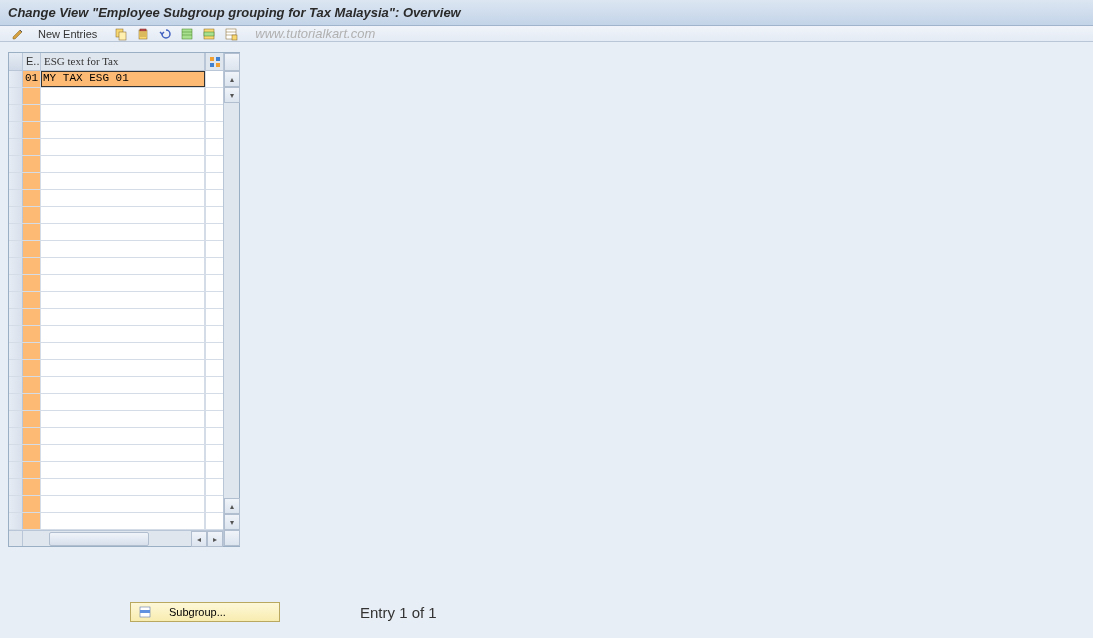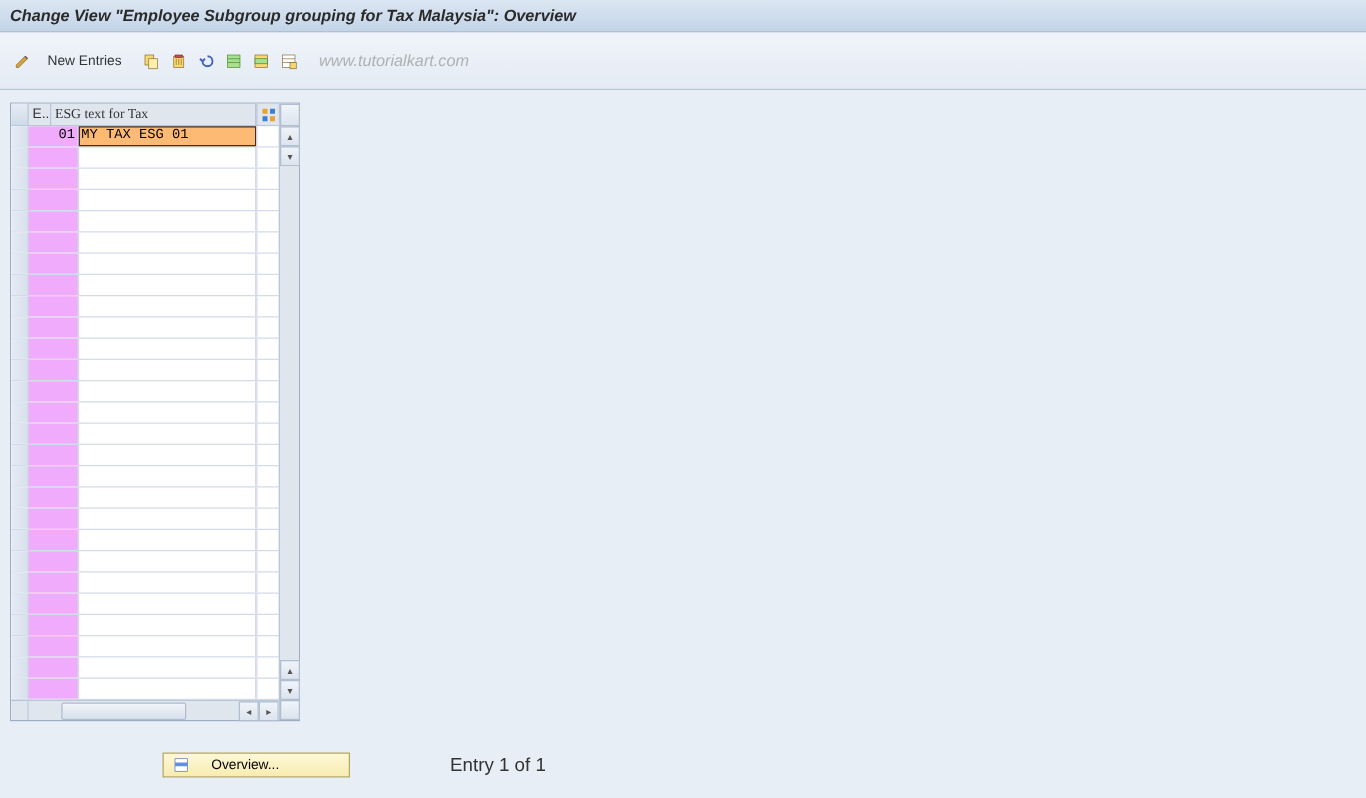--- a/index.html
+++ b/index.html
@@ -25,21 +25,21 @@
       align-items: center;
     }
     .title-text {
       font-weight: bold;
       font-style: italic;
       font-size: 13px;
       color: #2a2a2a;
     }
     .toolbar {
       background: linear-gradient(to bottom, #f0f4fa 0%, #e4ebf4 100%);
-      height: 46px;
+      height: 16px;
       border-bottom: 1px solid #b8c6d8;
       padding: 3px 8px;
       display: flex;
       align-items: center;
       gap: 2px;
     }
     .toolbar-icon {
       width: 20px;
       height: 20px;
       display: inline-flex;
@@ -122,23 +122,23 @@
       cursor: pointer;
     }
     .cell {
       padding: 1px 2px;
       font-size: 11px;
       border-right: 1px solid #d4dce8;
       font-family: 'Courier New', monospace;
       overflow: hidden;
     }
     .cell-e {
-      width: 40px;
+      width: 18px;
       text-align: right;
-      background: #f0abfc;
+      background: #fdba74;
     }
     .cell-esg {
       flex: 1;
     }
     .cell-input-active {
       background: #fdba74;
       border: 1px solid #333;
       padding: 0px 1px;
     }
     .config-icon-cell {
@@ -491,16 +491,16 @@
 </div>
 
 <div class="footer-area">
   <div class="position-btn">
     <span class="position-btn-icon">
       <svg width="12" height="12" viewBox="0 0 12 12">
         <rect x="1" y="1" width="10" height="10" fill="#fff" stroke="#4060a0" stroke-width="0.5"></rect>
         <rect x="1" y="4" width="10" height="3" fill="#6090e0"></rect>
       </svg>
     </span>
-    <span>Overview...</span>
+    <span>Subgroup...</span>
   </div>
   <span class="entry-text">Entry 1 of 1</span>
 </div>
 
 </body></html>

